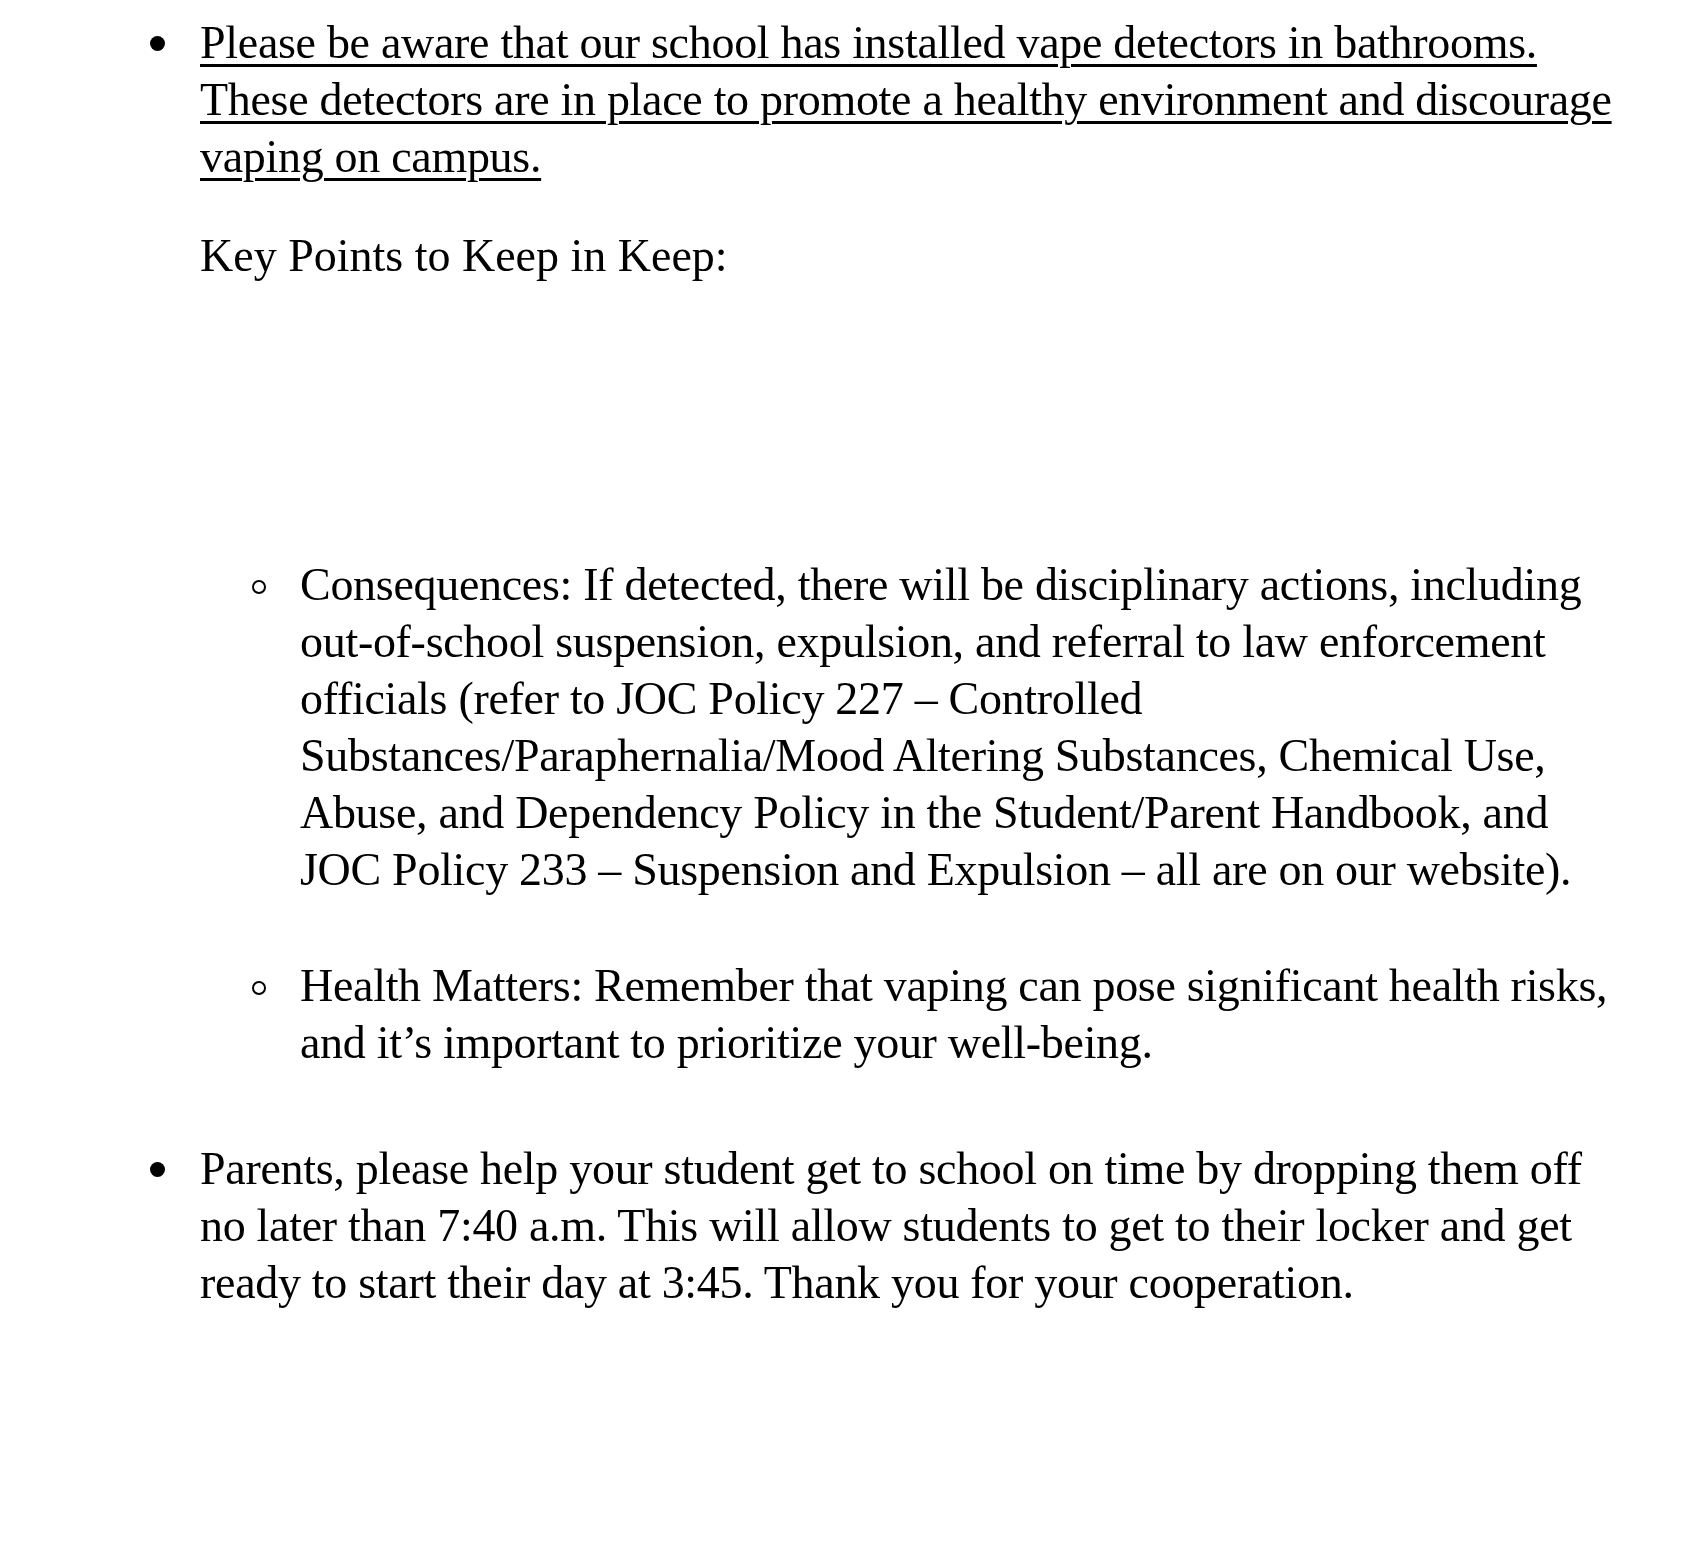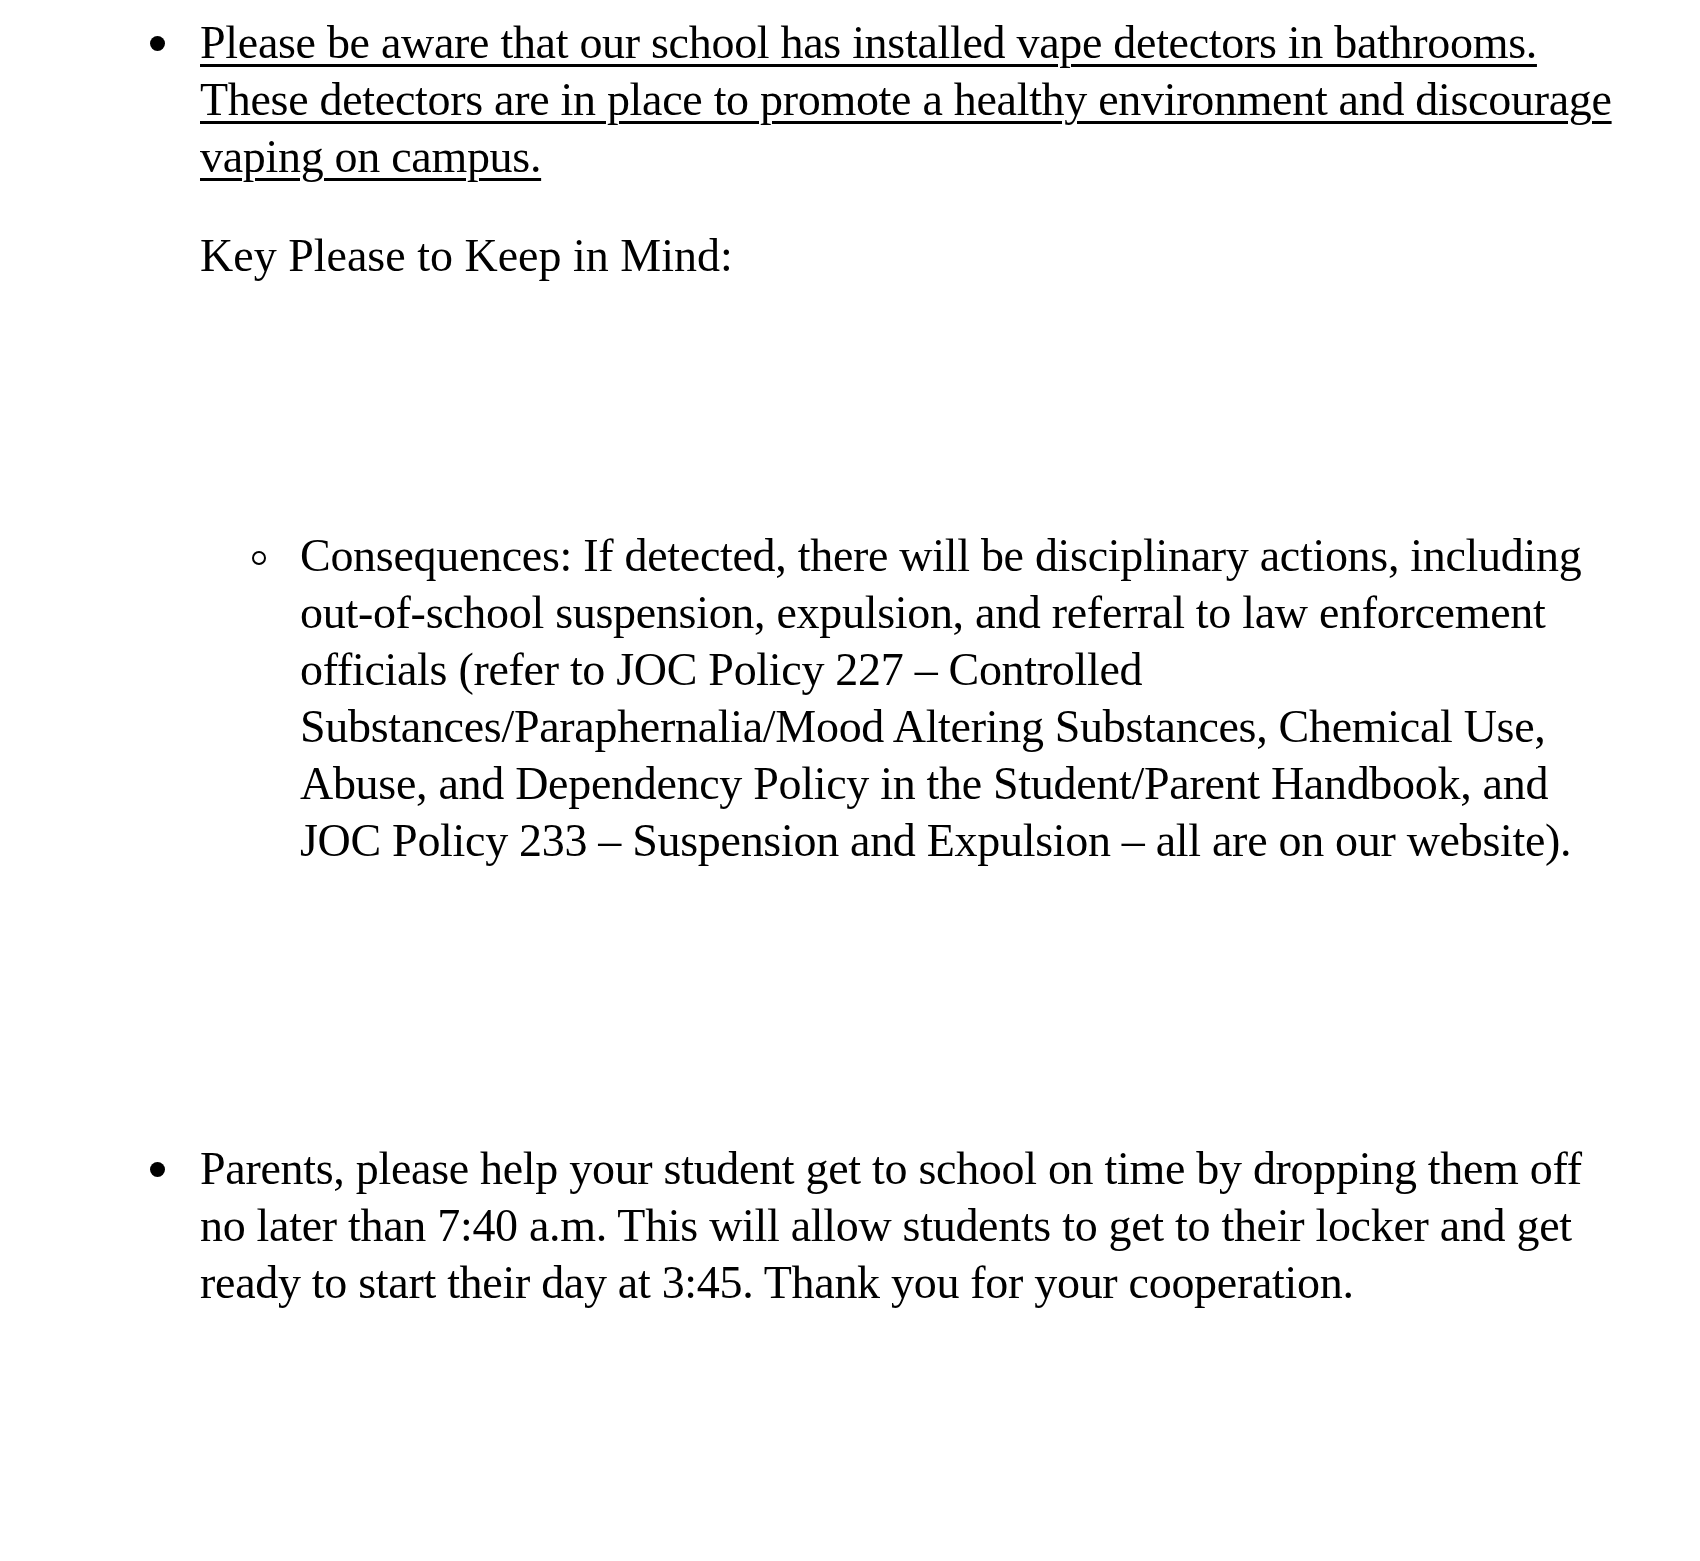--- a/index.html
+++ b/index.html
@@ -74,28 +74,32 @@
 </head>
 <body>
 
 <div class="page">
 
   <div class="bullet-item" style="top: 14px;">
     <span class="bullet-dot"></span>
     <span class="underlined">Please be aware that our school has installed vape detectors in bathrooms. These detectors are in place to promote a healthy environment and discourage vaping on campus.</span>
   </div>
 
-  <div class="key-points">Key Please to Keep in Mind:</div>
+  <div class="key-points">Key Points to Keep in Keep:</div>
 
 
-  <div class="sub-item" style="top: 527px;">
+  <div class="sub-item" style="top: 556px;">
     <span class="sub-circle"></span>
     <span>Consequences: If detected, there will be disciplinary actions, including out-of-school suspension, expulsion, and referral to law enforcement officials (refer to JOC Policy 227 – Controlled Substances/Paraphernalia/Mood Altering Substances, Chemical Use, Abuse, and Dependency Policy in the Student/Parent Handbook, and JOC Policy 233 – Suspension and Expulsion – all are on our website).</span>
   </div>
 
+  <div class="sub-item" style="top: 957px;">
+    <span class="sub-circle"></span>
+    <span>Health Matters: Remember that vaping can pose significant health risks, and it’s important to prioritize your well-being.</span>
+  </div>
 
   <div class="bullet-item" style="top: 1140px;">
     <span class="bullet-dot"></span>
     <span>Parents, please help your student get to school on time by dropping them off no later than 7:40 a.m. This will allow students to get to their locker and get ready to start their day at 3:45.  Thank you for your cooperation.</span>
   </div>
 
 
 </div>
 
 </body></html>

